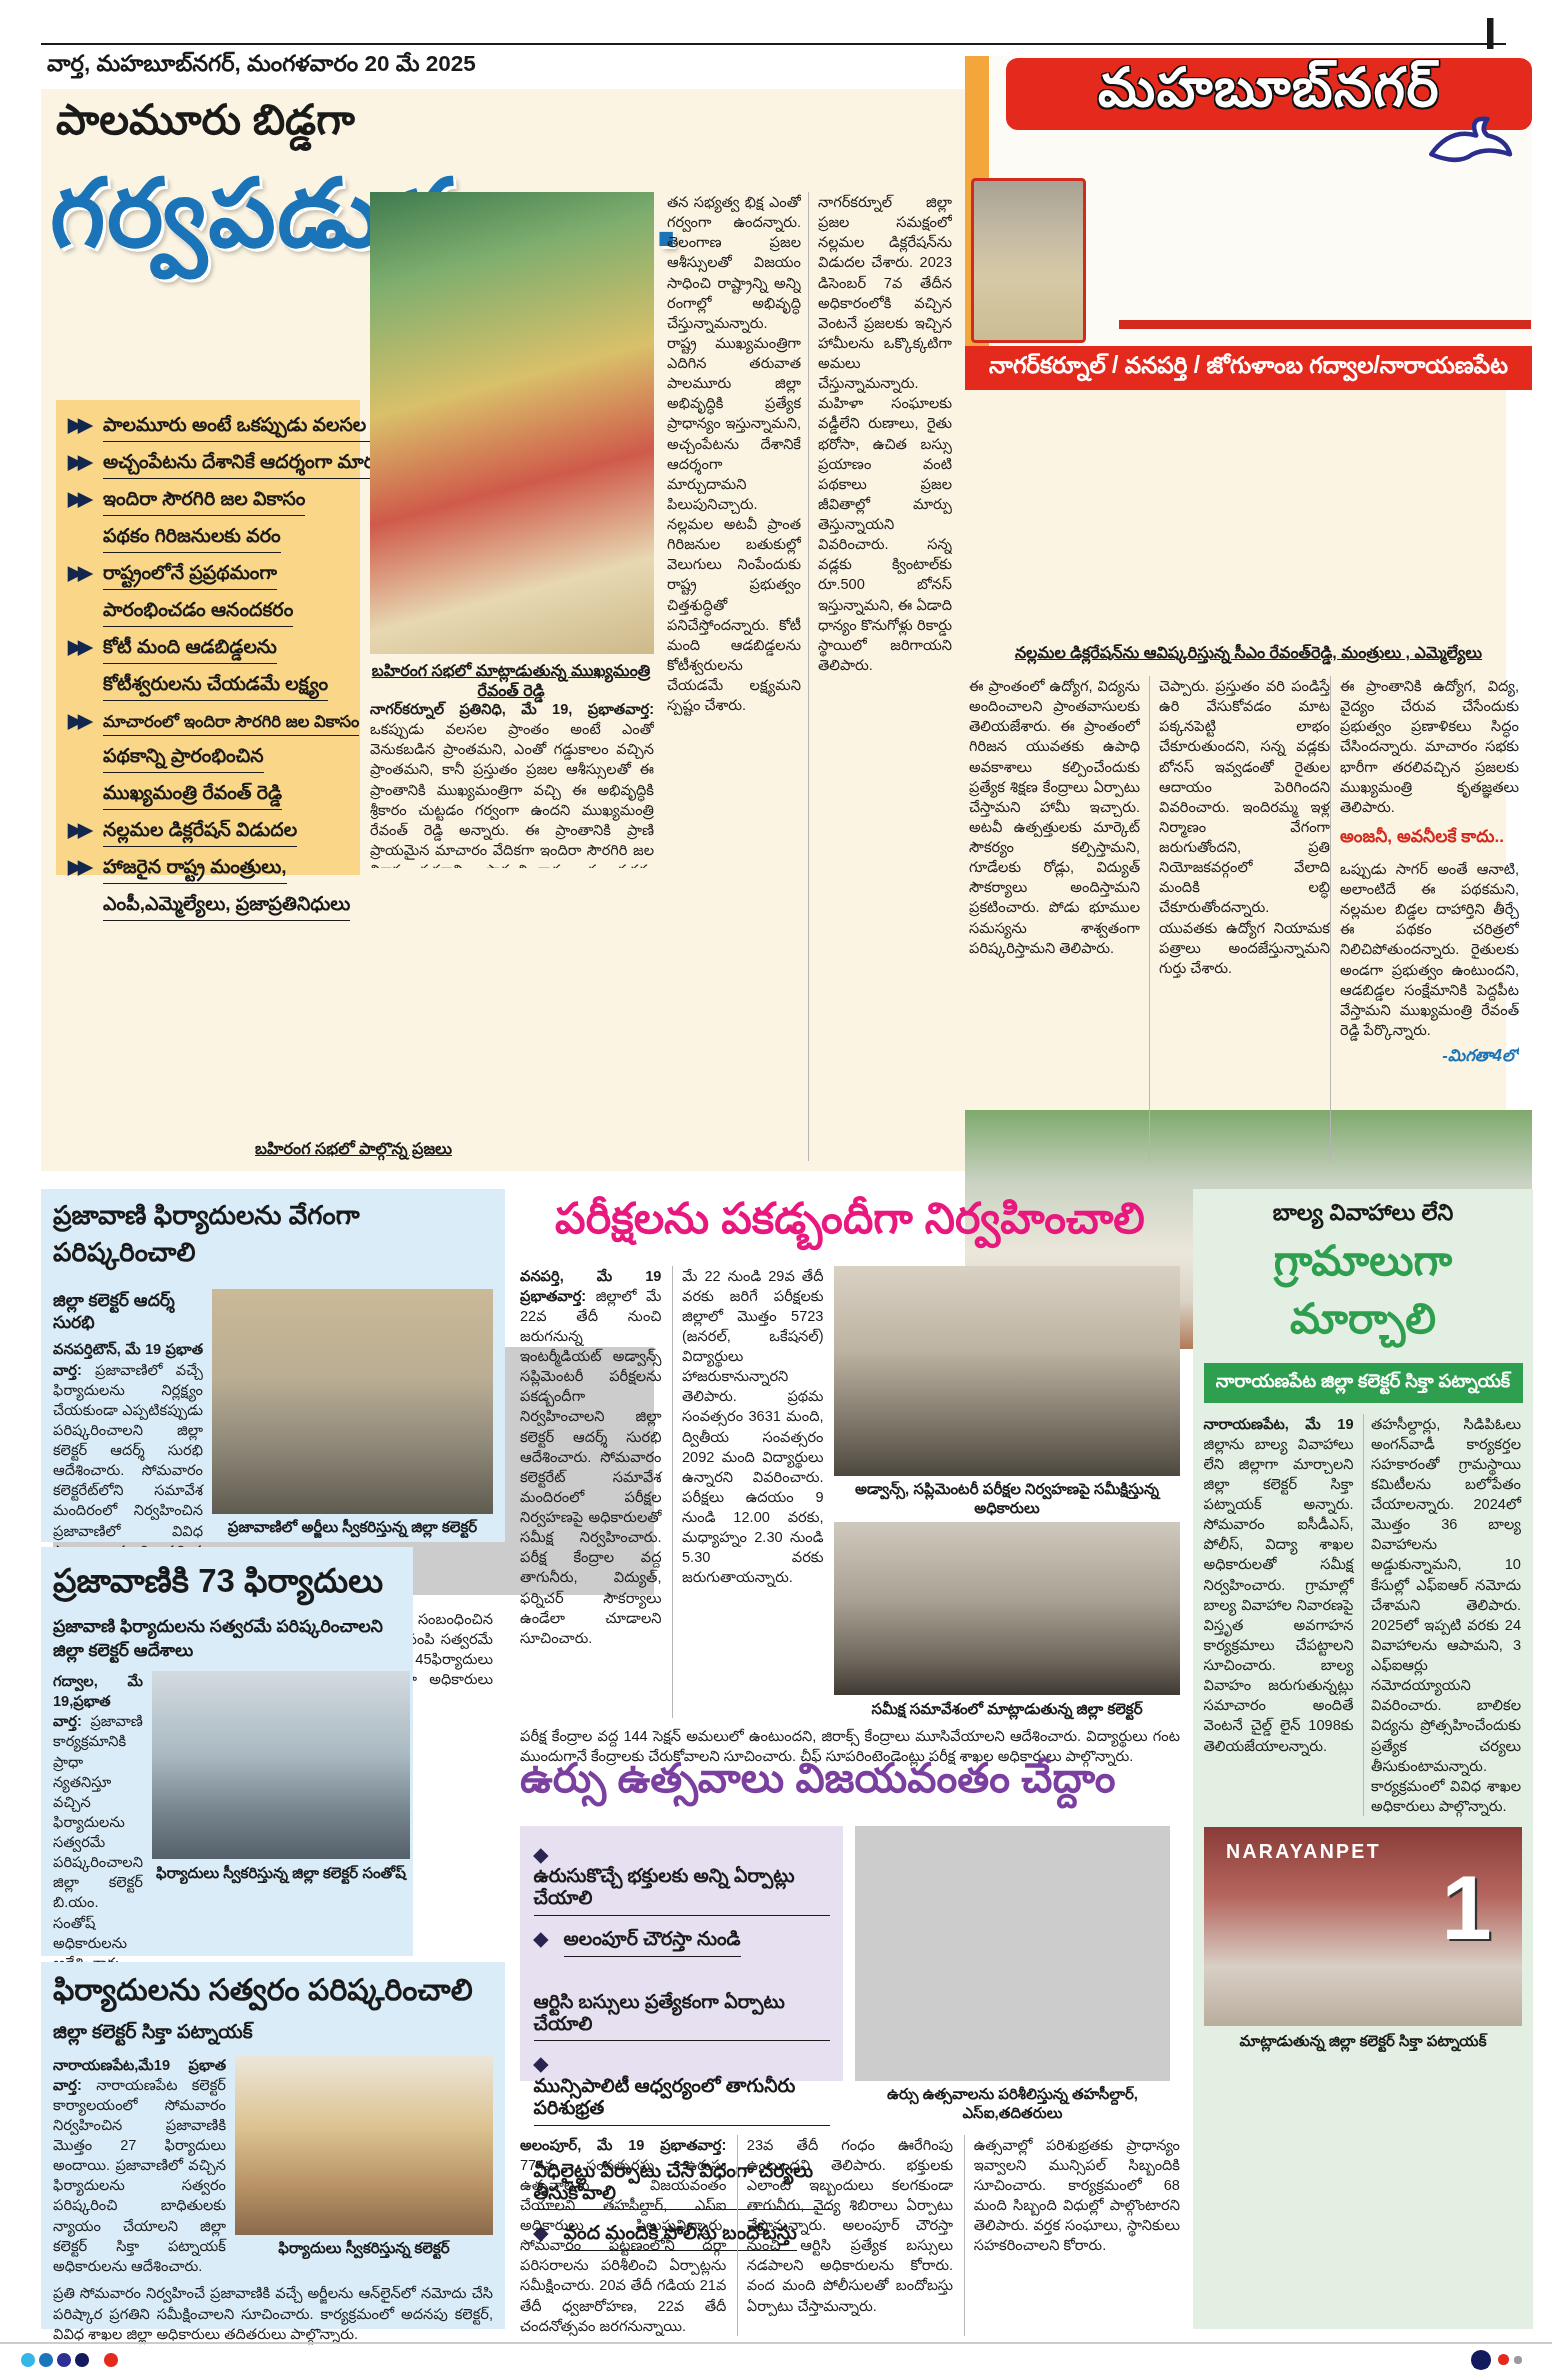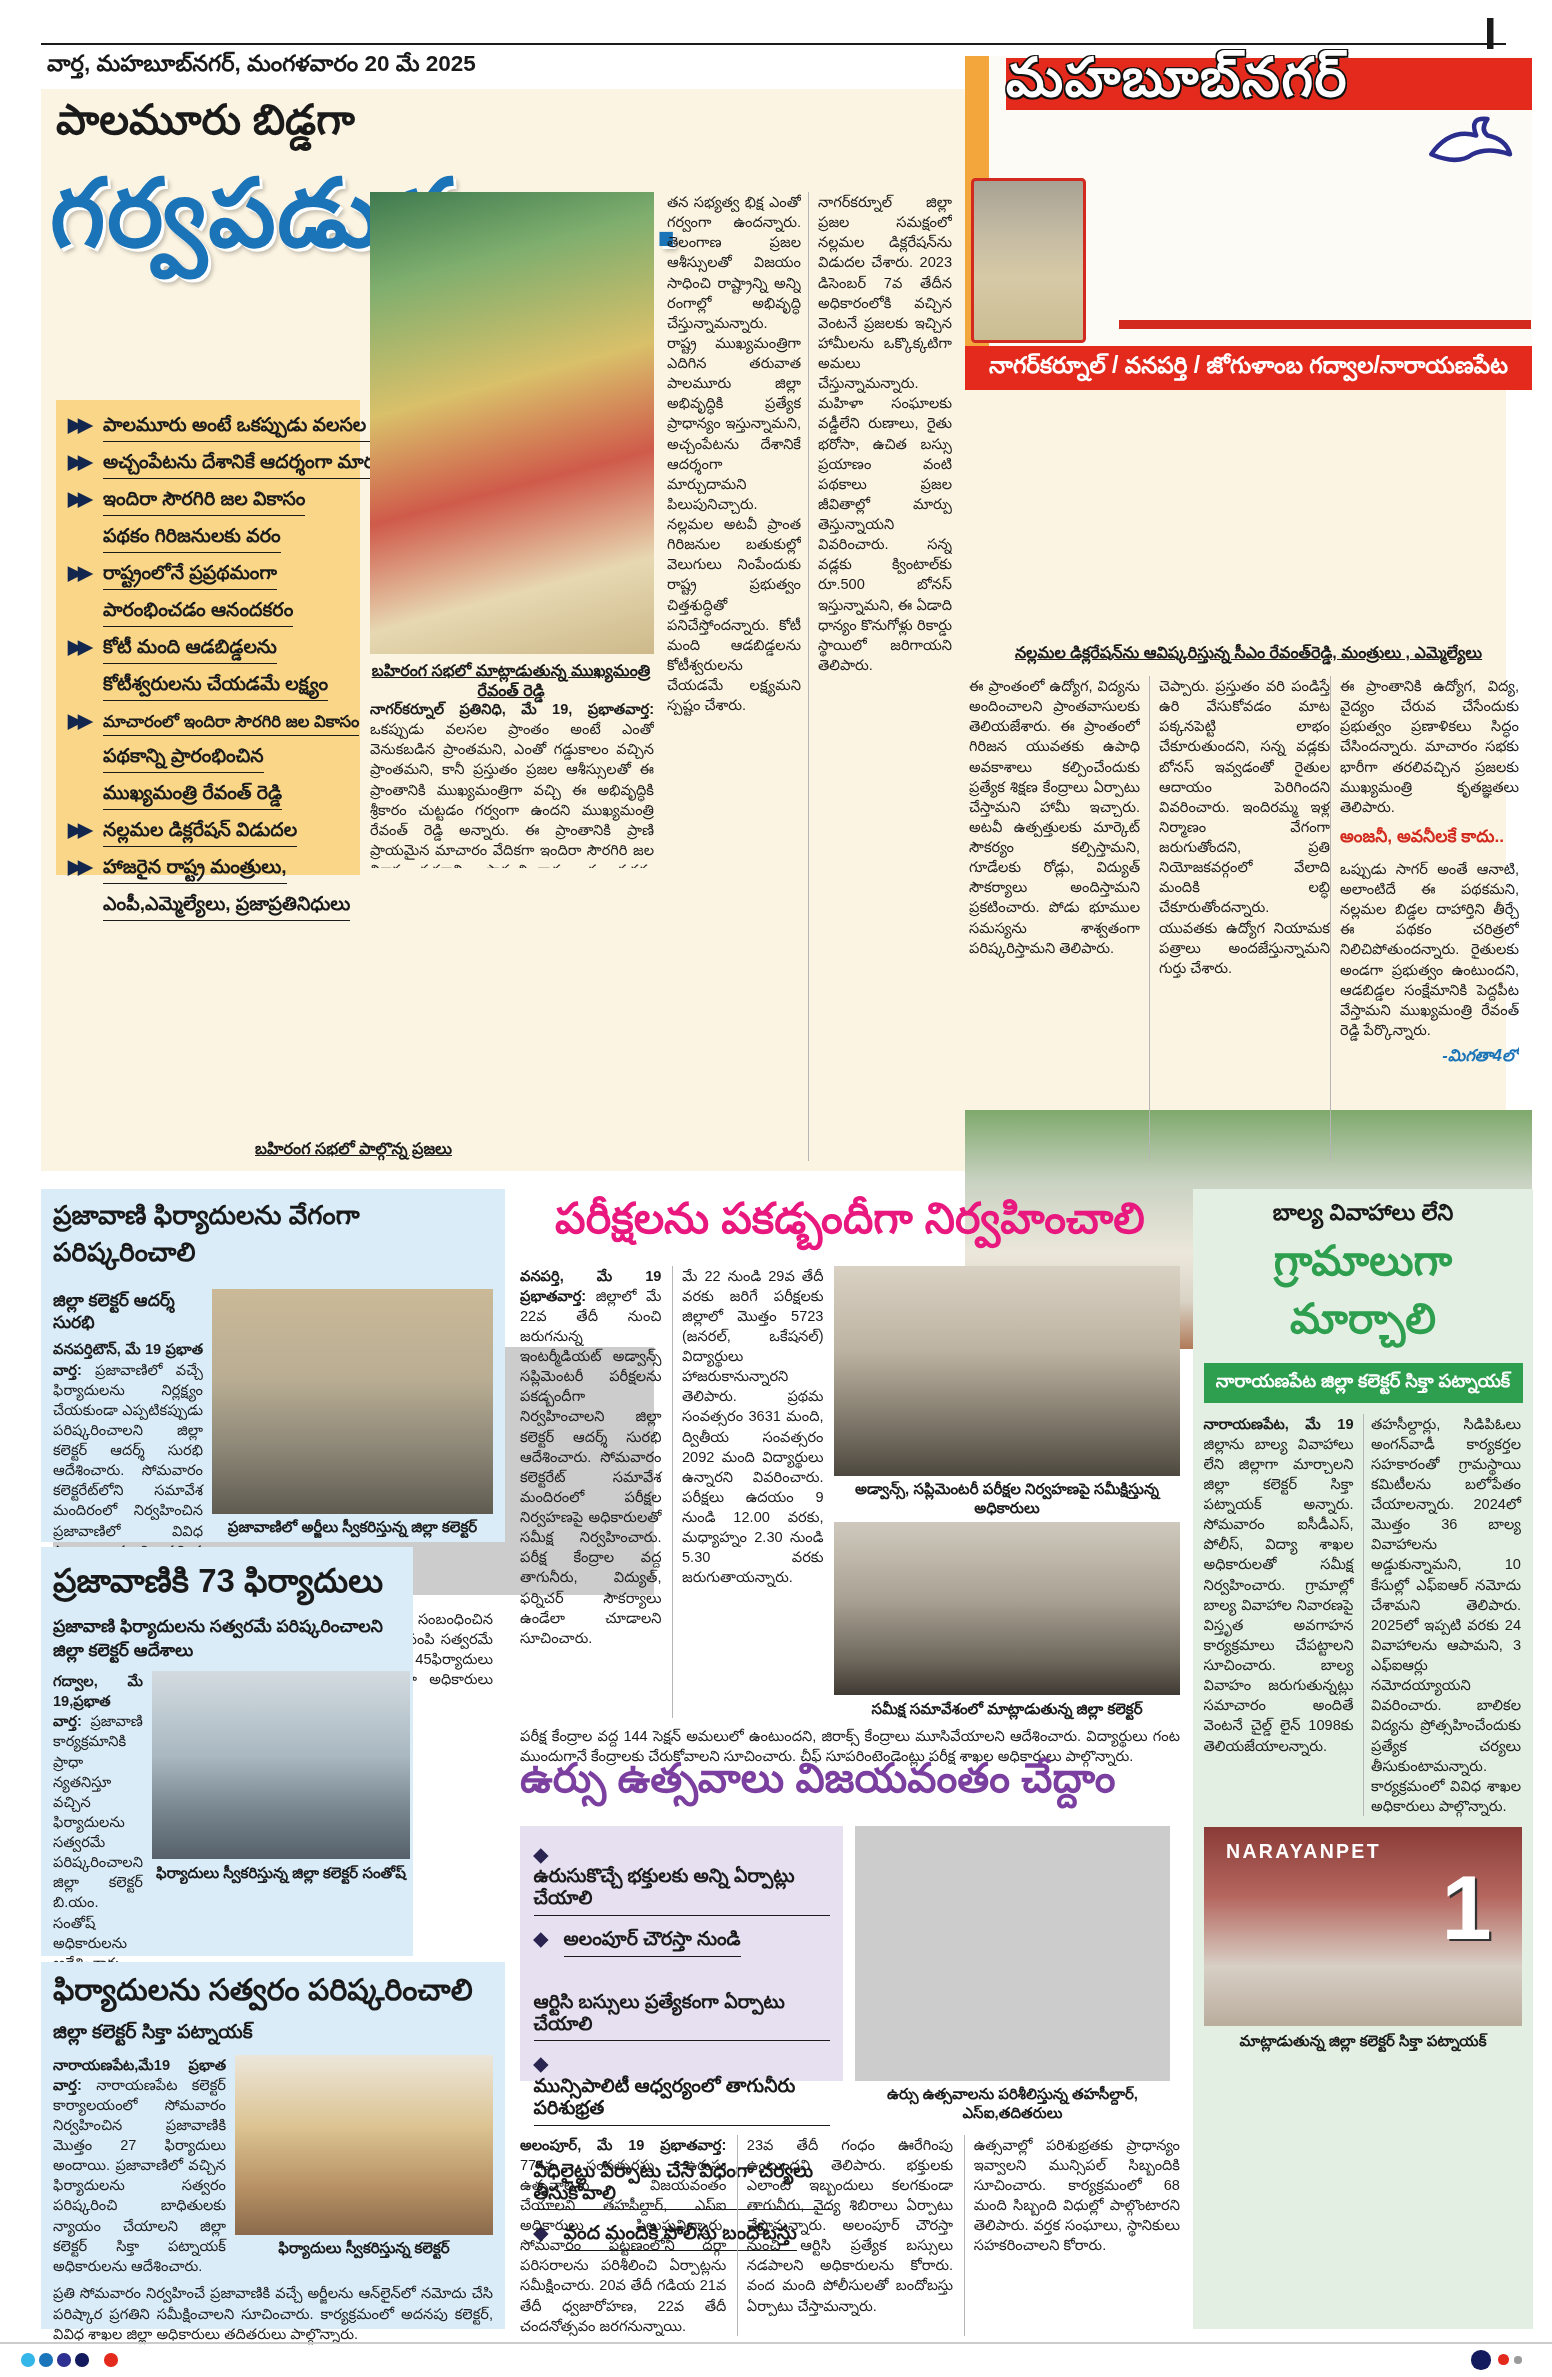--- a/index.html
+++ b/index.html
@@ -74,21 +74,21 @@
 </div>
 
 <div class="abs just body-txt" style="left:667px;top:192px;width:134px;height:969px;overflow:hidden;">తన సభ్యత్వ భిక్ష ఎంతో గర్వంగా ఉందన్నారు. తెలంగాణ ప్రజల ఆశీస్సులతో విజయం సాధించి రాష్ట్రాన్ని అన్ని రంగాల్లో అభివృద్ధి చేస్తున్నామన్నారు. రాష్ట్ర ముఖ్యమంత్రిగా ఎదిగిన తరువాత పాలమూరు జిల్లా అభివృద్ధికి ప్రత్యేక ప్రాధాన్యం ఇస్తున్నామని, అచ్చంపేటను దేశానికే ఆదర్శంగా మార్చుదామని పిలుపునిచ్చారు. నల్లమల అటవీ ప్రాంత గిరిజనుల బతుకుల్లో వెలుగులు నింపేందుకు రాష్ట్ర ప్రభుత్వం చిత్తశుద్ధితో పనిచేస్తోందన్నారు. కోటీ మంది ఆడబిడ్డలను కోటీశ్వరులను చేయడమే లక్ష్యమని స్పష్టం చేశారు.</div>
 <div class="abs just body-txt colrule" style="left:808px;top:192px;width:134px;height:969px;overflow:hidden;padding-left:9px;">నాగర్‌కర్నూల్ జిల్లా ప్రజల సమక్షంలో నల్లమల డిక్లరేషన్‌ను విడుదల చేశారు. 2023 డిసెంబర్ 7వ తేదీన అధికారంలోకి వచ్చిన వెంటనే ప్రజలకు ఇచ్చిన హామీలను ఒక్కొక్కటిగా అమలు చేస్తున్నామన్నారు. మహిళా సంఘాలకు వడ్డీలేని రుణాలు, రైతు భరోసా, ఉచిత బస్సు ప్రయాణం వంటి పథకాలు ప్రజల జీవితాల్లో మార్పు తెస్తున్నాయని వివరించారు. సన్న వడ్లకు క్వింటాల్‌కు రూ.500 బోనస్ ఇస్తున్నామని, ఈ ఏడాది ధాన్యం కొనుగోళ్లు రికార్డు స్థాయిలో జరిగాయని తెలిపారు.</div>
 
 <div class="abs photo" style="left:53px;top:885px;width:601px;height:248px;background:linear-gradient(180deg,#d8ddd2 0%,#a8ab97 25%,#8a postero 0%,#7f7c6a 60%,#615d50 100%),linear-gradient(180deg,#d8ddd2 0%,#a8ab97 30%,#7f7c6a 65%,#615d50 100%);"></div>
 <div class="abs cap" style="left:53px;top:1139px;width:601px;"><u>బహిరంగ సభలో పాల్గొన్న ప్రజలు</u></div>
 
 <div class="abs" style="left:965px;top:56px;width:567px;height:334px;background:#fdfbf6;">
   <div class="abs" style="left:0;top:0;width:24px;height:293px;background:#f2a63b;"></div>
-  <div class="abs" id="mast-red" style="left:41px;top:2.3px;width:526px;height:52px;display:flex;align-items:center;justify-content:flex-start;">
+  <div class="abs" id="mast-red" style="left:41px;top:2.3px;width:526px;height:72px;display:flex;align-items:center;justify-content:center;border-radius:12px;">
     <span id="mast-name">మహబూబ్‌నగర్</span>
   </div>
   <div class="abs photo" style="left:6px;top:122px;width:109px;height:159px;border:3px solid #d22a1e;border-radius:4.5px;background:linear-gradient(180deg,#a8a294 0%,#c6bca4 35%,#d6c9a6 60%,#cbbd92 100%);"></div>
   <svg class="abs" style="left:451px;top:57px;" width="98" height="60" viewBox="0 0 130 80">
     <path d="M20 55 Q45 20 80 30 Q70 5 95 8 Q85 22 95 30 Q120 35 125 55 Q95 45 75 55 Q55 70 20 55 Z" fill="#ffffff" stroke="#2b2e8c" stroke-width="6" stroke-linejoin="round"></path>
   </svg>
   <div class="abs" style="left:154px;top:264px;width:412px;height:9px;background:#d22a1e;"></div>
   <div class="abs" id="region-strip" style="left:0;top:290px;width:567px;height:44px;">నాగర్‌కర్నూల్ / వనపర్తి / జోగుళాంబ గద్వాల/నారాయణపేట</div>
 </div>
 

